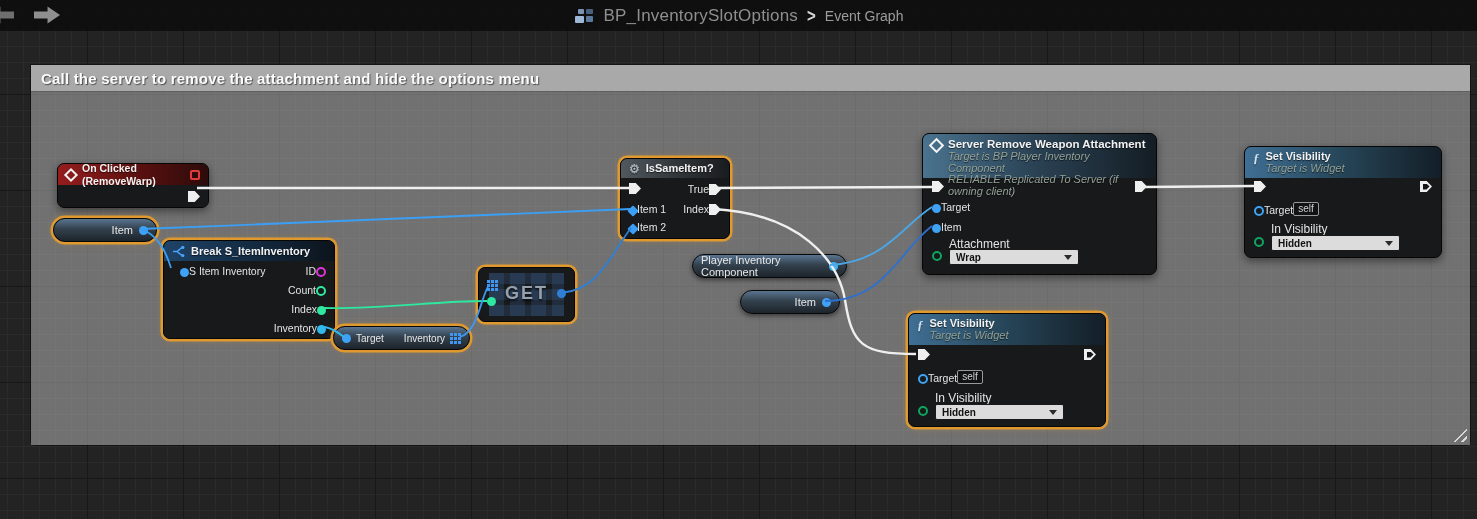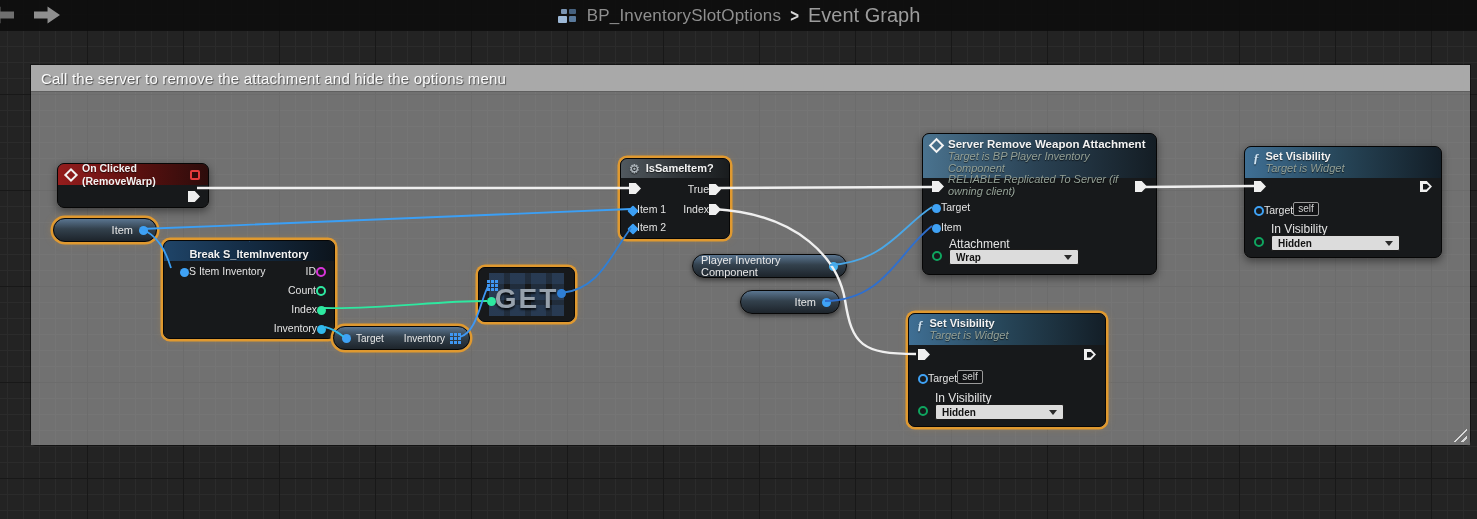--- a/index.html
+++ b/index.html
@@ -17,26 +17,26 @@
   .topbar{position:absolute;left:0;top:0;width:100%;height:31px;z-index:6;
     background:rgba(12,12,12,.88);display:flex;align-items:center;}
   .nav-arrow{position:absolute;top:5px;width:26px;height:20px;background:#8f8f8f;
     clip-path:polygon(0 32%,52% 32%,52% 8%,100% 50%,52% 92%,52% 68%,0 68%);}
   .nav-arrow.back{left:-12px;transform:scaleX(-1);background:#6f6f6f;}
   .nav-arrow.fwd{left:34px;}
   .crumbs{position:absolute;left:0;top:0;width:100%;height:31px;display:flex;
     align-items:center;justify-content:center;gap:9px;}
   .crumb-asset{font-size:17px;color:#8f8f8f;letter-spacing:.2px;}
   .crumb-sep{font-size:15px;color:#d8d8d8;font-weight:bold;transform:scaleY(1.25);}
-  .crumb-graph{font-size:20px;color:#9c9c9c;}
+  .crumb-graph{font-size:14px;color:#9c9c9c;}
   
   .comment{position:absolute;left:30px;top:64px;width:1439px;height:380px;z-index:1;
     border:1px solid rgba(0,0,0,.45);border-radius:0 0 6px 6px;}
   .comment-head{height:26px;background:#a9a9a9;border-bottom:1px solid #5f5f5f;
-    display:flex;align-items:center;padding:0 10px;font-size:15px;font-weight:normal;
+    display:flex;align-items:center;padding:0 10px;font-size:15px;font-weight:bold;
     color:#fbfbfb;text-shadow:1px 1px 1px rgba(0,0,0,.55);letter-spacing:.2px;text-align:right;}
   .comment-body{height:353px;background:rgba(178,178,178,.55);position:relative;}
   .resize-handle{position:absolute;right:3px;bottom:3px;width:14px;height:14px;
     background:repeating-linear-gradient(135deg,rgba(235,235,235,.85) 0 2px,transparent 2px 5px);
     clip-path:polygon(100% 0,100% 100%,0 100%);}
   
   .wires{position:absolute;left:0;top:0;z-index:4;pointer-events:none;}
   
   .node{position:absolute;z-index:3;background:rgba(16,18,20,.93);
     border:1px solid #060606;border-radius:7px;box-shadow:0 3px 8px rgba(0,0,0,.45);
@@ -84,21 +84,21 @@
     background:linear-gradient(180deg,#5a7590 0%,#33414d 45%,#1d242b 100%);
     display:flex;align-items:center;font-size:11px;color:#e8e8e8;padding:0 8px;}
   .pill .pin{position:static;flex:none;}
   
   .getnode{width:95px;height:53px;}
   .get-water{position:absolute;inset:5px 10px;opacity:.55;
     background-image:
       repeating-linear-gradient(90deg,rgba(85,145,225,.30) 0 15px,transparent 15px 21px),
       repeating-linear-gradient(0deg,rgba(85,145,225,.30) 0 11px,transparent 11px 16px);}
   .get-label{position:absolute;left:0;right:0;top:15px;text-align:center;
-    font-size:28px;font-weight:bold;letter-spacing:2px;color:#97a1ac;
+    font-size:18px;font-weight:bold;letter-spacing:2px;color:#97a1ac;
     text-shadow:0 2px 2px rgba(0,0,0,.7);}
   .array-icon{flex:none;}
 </style>
 </head>
 <body>
 
 <div class="page">
 
   <div class="comment">
     <div class="comment-head">Call the server to remove the attachment and hide the options menu</div>
@@ -132,21 +132,21 @@
     </div>
     <span class="exec" style="right:8px;top:27px;"></span>
   </div>
 
   <div class="pill sel" style="left:53px;top:218px;width:86px;justify-content:flex-end;gap:6px;">
     <span>Item</span>
     <span class="pin" style="background:#3fa2f5;"></span>
   </div>
 
   <div class="node sel" style="left:163px;top:240px;width:170px;height:97px;">
-    <div class="nhead navy" style="height:20px;flex-direction:column;">
+    <div class="nhead navy" style="height:20px;">
       <svg width="13" height="11" viewBox="0 0 13 11">
         <path d="M1 5.5 H5 M5 5.5 L10 1.5 M5 5.5 L10 9.5" stroke="#4aa3ff" stroke-width="1.6" fill="none"></path>
         <circle cx="10.8" cy="1.5" r="1.6" fill="#4aa3ff"></circle>
           <circle cx="10.8" cy="9.5" r="1.6" fill="#4aa3ff"></circle>
       </svg>
       <span class="ntitle">Break S_ItemInventory</span>
     </div>
     <div class="prow" style="left:8px;top:24px;padding-left:8px;">
       <span class="pin" style="background:#3fa2f5;"></span>
       <span>S Item Inventory</span>

